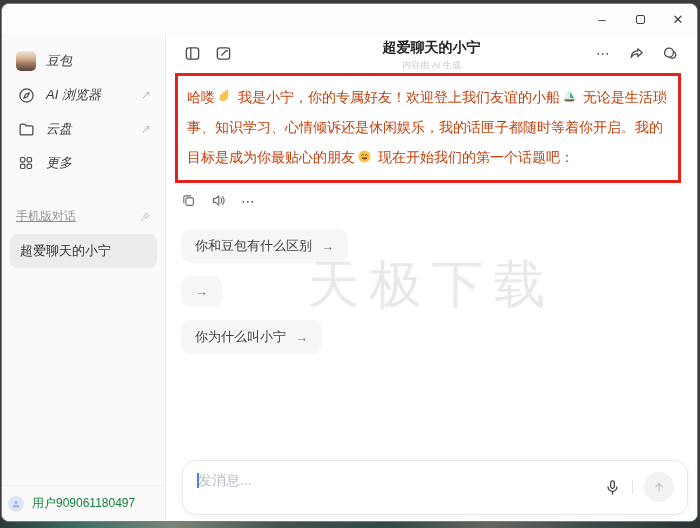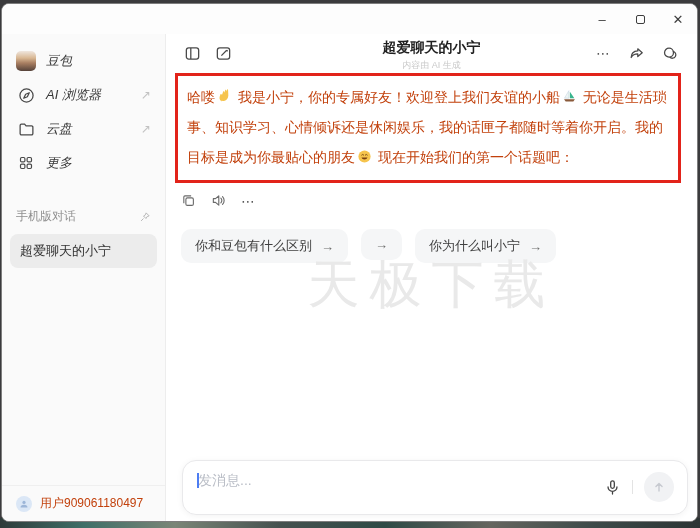--- a/index.html
+++ b/index.html
@@ -26,27 +26,27 @@
   .sidebar { width:164px; flex:none; background:#fafafa; border-right:1px solid #ededed;
     display:flex; flex-direction:column; padding-top:10px; }
   .side-item { display:flex; align-items:center; gap:10px; padding:7px 14px;
     font-size:13px; color:#383838; cursor:pointer;font-style:italic; }
   .side-icon { width:20px; height:20px; flex:none; display:flex; align-items:center;
     justify-content:center; color:#4a4a4a; }
   .doubao-avatar { width:20px; height:20px; border-radius:5px;
     background:linear-gradient(180deg,#efe6df 0%,#d9b894 35%,#a97f62 60%,#55423a 100%); }
   .ext-arrow { margin-left:auto; color:#c2c2c2; font-size:12px; }
   .section-row { margin-top:22px; padding:6px 14px; font-size:12px; color:#8f8f8f;
-    display:flex; align-items:center; }
+    display:flex; align-items:center;text-decoration:underline; }
   .pin-icon { margin-left:auto; color:#b5b5b5; cursor:pointer; display:flex; }
   .conv-item { margin:3px 8px 0 8px; padding:8px 10px; background:#ececec; border-radius:8px;
     font-size:13px; color:#333; cursor:pointer; white-space:nowrap; overflow:hidden; }
   .side-spacer { flex:1; }
-  .user-row { border-top:1px solid #efefef; padding:9px 14px; display:flex; align-items:center;
-    gap:8px; font-size:12px; color:#c2410c; cursor:pointer; }
+  .user-row { border-top:1px solid #efefef; padding:9px 6px; display:flex; align-items:center;
+    gap:8px; font-size:12px; color:#15803d; cursor:pointer; }
   .user-avatar { width:16px; height:16px; border-radius:50%; background:#dbe7f6; color:#9db6d8;
     display:flex; align-items:center; justify-content:center; flex:none; }
 
   
   .main { flex:1; position:relative; background:#fff; min-width:0; }
   .chat-header { height:38px; display:flex; align-items:center; padding:0 18px; position:relative; }
   .hdr-left { display:flex; gap:14px; align-items:center; color:#4a4a4a; }
   .hdr-icon { width:17px; height:17px; cursor:pointer; display:flex; }
   .hdr-center { position:absolute; left:50%; top:5px; transform:translateX(-50%); text-align:center; }
   .hdr-title { font-size:14px; color:#1f1f1f; font-weight:700; white-space:nowrap; }
@@ -54,21 +54,21 @@
   .hdr-right { margin-left:auto; display:flex; gap:17px; align-items:center; color:#4a4a4a; }
   .dots { font-size:14px; color:#5a5a5a; letter-spacing:1px; cursor:pointer; line-height:10px; }
 
   .annotation { margin:1px 16px 0 9px; border:3px solid #e2231a; padding:6px 9px 8px 9px; }
   .msg-text { font-size:14px; line-height:30px; color:#c2410c; }
   .emoji { display:inline-block; width:15px; height:15px; vertical-align:-2px; margin:0 2px; }
 
   .msg-actions { display:flex; gap:15px; margin:10px 0 0 15px; align-items:center; color:#6b6b6b; }
   .action-icon { width:15px; height:15px; cursor:pointer; display:flex; }
 
-  .chips { display:flex; flex-direction:row; align-items:flex-start; gap:13px; margin:21px 0 0 15px; }
+  .chips { display:flex; flex-direction:column; align-items:flex-start; gap:13px; margin:21px 0 0 15px; }
   .chip { display:inline-flex; align-items:center; gap:9px; background:#f5f6f7; border-radius:10px;
     padding:8px 14px; font-size:13px; color:#404040; cursor:pointer; white-space:nowrap; }
   .chip-arrow { color:#6f6f6f; }
 
   .watermark { position:absolute; left:50%; top:216px; transform:translateX(-50%);
     font-size:52px; letter-spacing:10px; color:#e9e9e9; white-space:nowrap;
     pointer-events:none; font-weight:400; }
 
   .composer { position:absolute; left:16px; right:9px; bottom:6px; height:55px; background:#fff;
     border:1px solid #e9e9eb; border-radius:14px; box-shadow:0 1px 6px rgba(0,0,0,0.05); }

